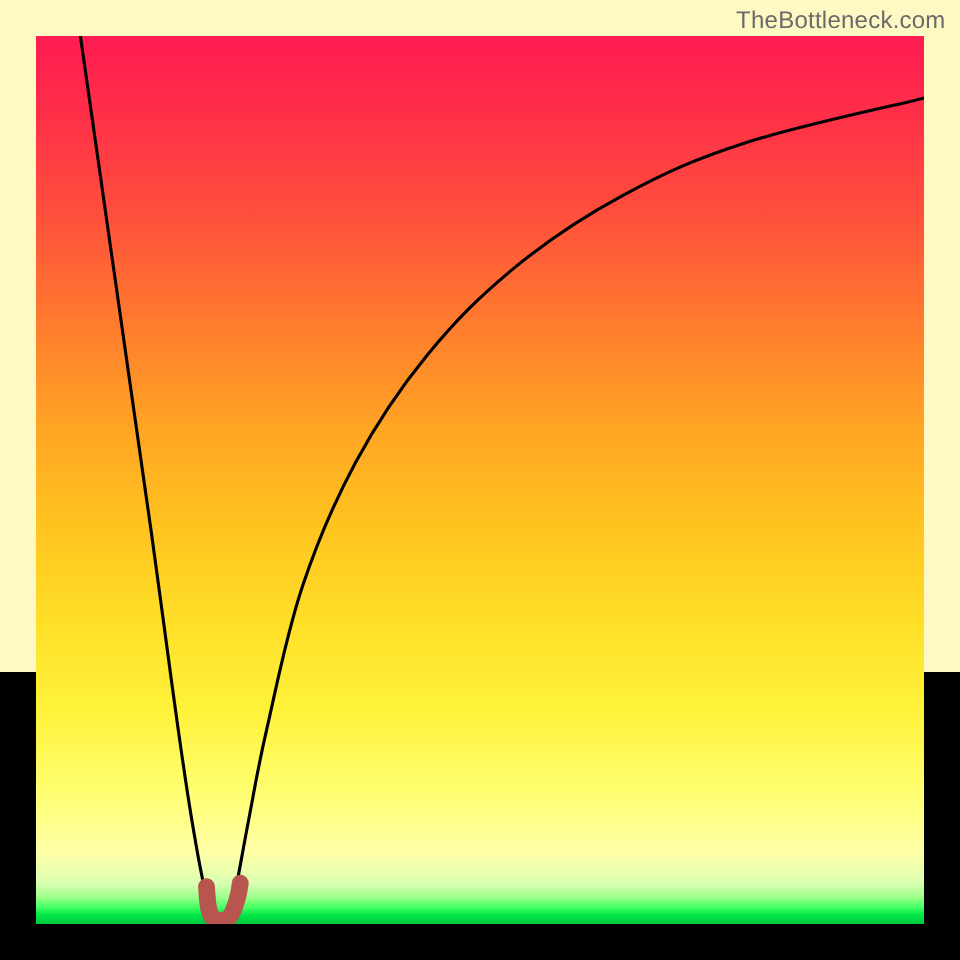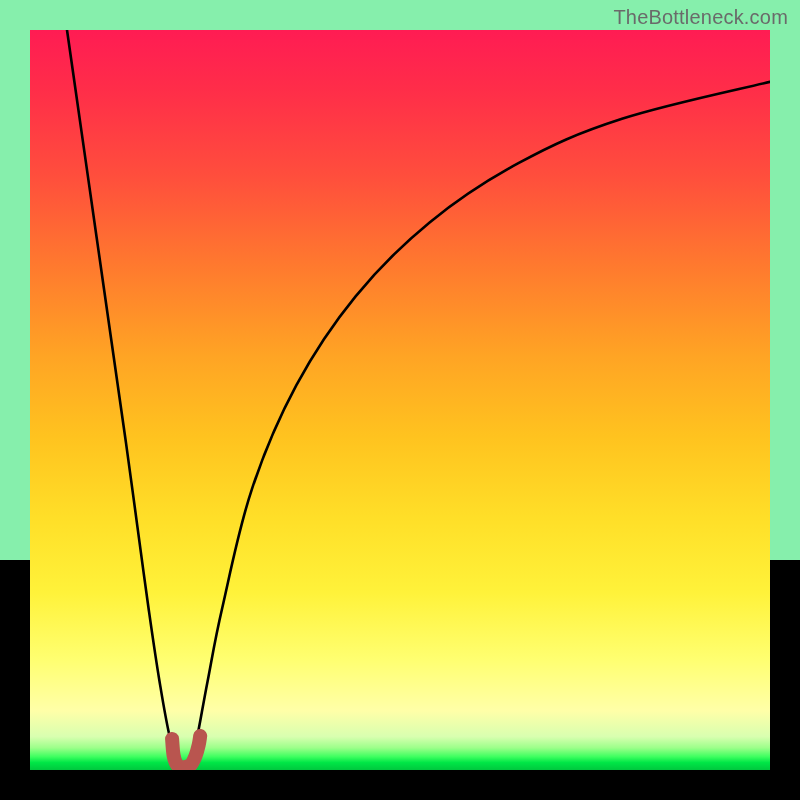--- a/index.html
+++ b/index.html
@@ -10,21 +10,21 @@
     overflow: hidden;
     background: #000;
     font-family: Arial, Helvetica, sans-serif;
   }
   .frame {
     position: absolute;
     left: 0;
     top: 0;
     width: 800px;
     height: 560px;
-    background: #86efac;
+    background: #fef9c3;
   }
   .plot-area {
     position: absolute;
     left: 30px;
     top: 30px;
     width: 740px;
     height: 740px;
     overflow: hidden;
   }
   .gradient {

